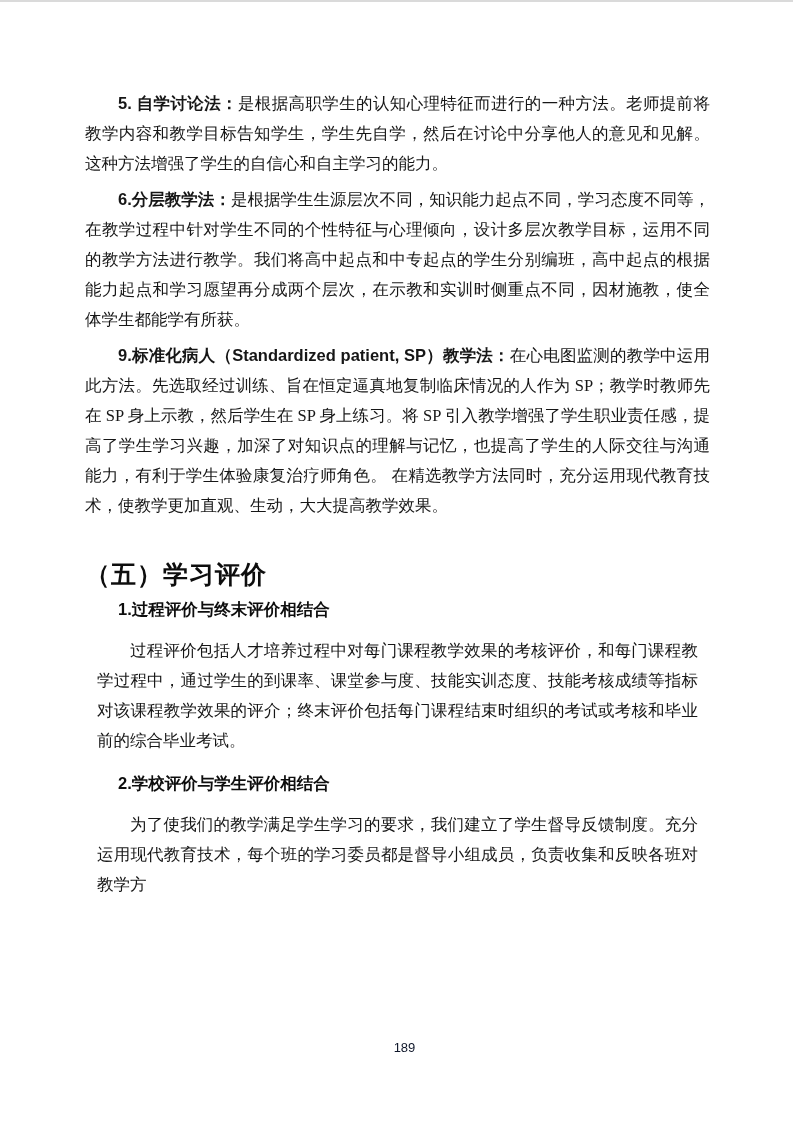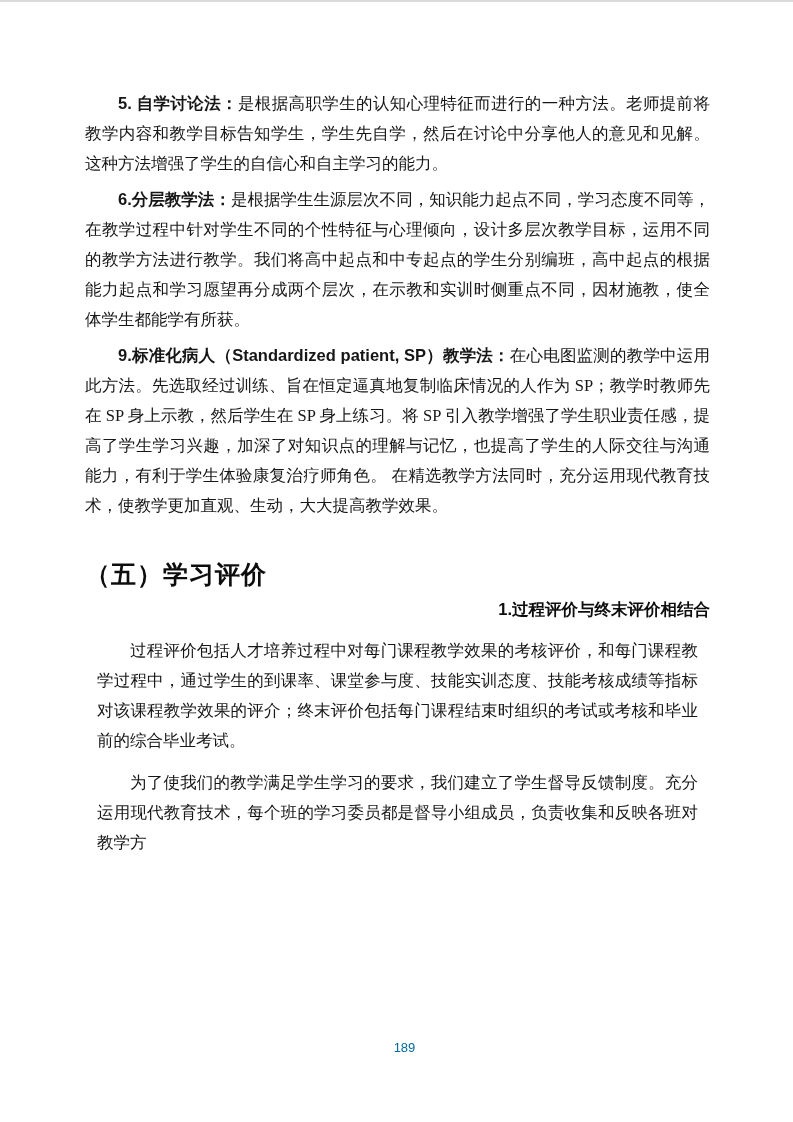--- a/index.html
+++ b/index.html
@@ -48,49 +48,49 @@
     color: #0d0d0d;
   }
   h3.sub-heading {
     margin: 0;
     font-family: "Liberation Sans", "DejaVu Sans", sans-serif;
     font-weight: bold;
     font-size: 16.5px;
     line-height: 30px;
     text-indent: 33px;
     color: #0d0d0d;
-    text-align: right;
   }
   .page-number {
     position: absolute;
     left: 16px;
     right: 0;
     top: 1038px;
     text-align: center;
     font-size: 13px;
     font-family: "Liberation Sans", "DejaVu Sans", sans-serif;
-    color: #0369a1;
+    color: #0f172a;
   }
 </style>
 </head>
 <body>
 
 <div class="page">
 
   <p class="para"><b class="lead">5. 自学讨论法：</b><span>是根据高职学生的认知心理特征而进行的一种方法。老师提前将教学内容和教学目标告知学生，学生先自学，然后在讨论中分享他人的意见和见解。这种方法增强了学生的自信心和自主学习的能力。</span></p>
 
   <p class="para"><b class="lead">6.分层教学法：</b><span>是根据学生生源层次不同，知识能力起点不同，学习态度不同等，在教学过程中针对学生不同的个性特征与心理倾向，设计多层次教学目标，运用不同的教学方法进行教学。我们将高中起点和中专起点的学生分别编班，高中起点的根据能力起点和学习愿望再分成两个层次，在示教和实训时侧重点不同，因材施教，使全体学生都能学有所获。</span></p>
 
   <p class="para"><b class="lead"><span>9.标准化病人（</span><span class="latin">Standardized patient, SP</span><span>）教学法：</span></b><span>在心电图监测的教学中运用此方法。先选取经过训练、旨在恒定逼真地复制临床情况的人作为 SP；教学时教师先在 SP 身上示教，然后学生在 SP 身上练习。将 SP 引入教学增强了学生职业责任感，提高了学生学习兴趣，加深了对知识点的理解与记忆，也提高了学生的人际交往与沟通能力，有利于学生体验康复治疗师角色。 在精选教学方法同时，充分运用现代教育技术，使教学更加直观、生动，大大提高教学效果。</span></p>
 
 
   <h2 class="section-heading">（五）学习评价</h2>
 
   <h3 class="sub-heading">1.过程评价与终末评价相结合</h3>
 
   <p class="para flush">过程评价包括人才培养过程中对每门课程教学效果的考核评价，和每门课程教学过程中，通过学生的到课率、课堂参与度、技能实训态度、技能考核成绩等指标对该课程教学效果的评介；终末评价包括每门课程结束时组织的考试或考核和毕业前的综合毕业考试。</p>
 
+  <h3 class="sub-heading">2.学校评价与学生评价相结合</h3>
 
   <p class="para flush">为了使我们的教学满足学生学习的要求，我们建立了学生督导反馈制度。充分运用现代教育技术，每个班的学习委员都是督导小组成员，负责收集和反映各班对教学方</p>
 
   <div class="page-number">189</div>
 
 </div>
 
 </body></html>

